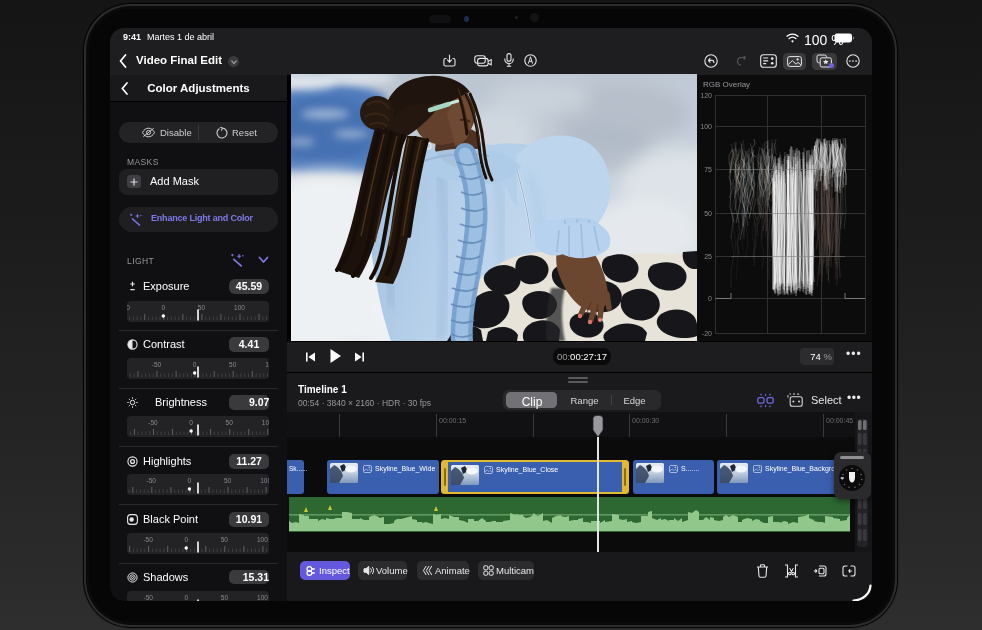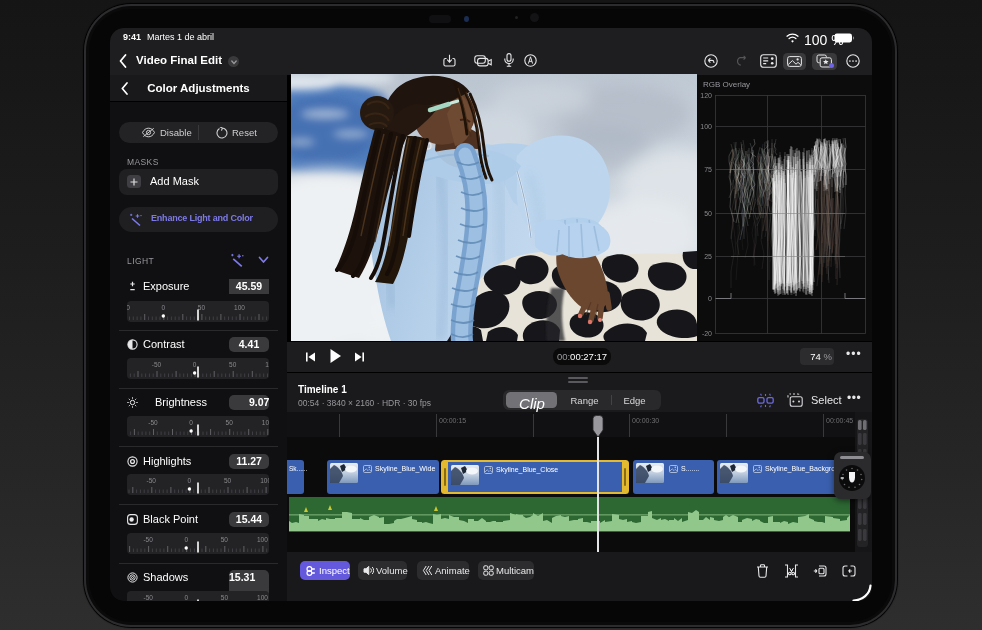--- a/index.html
+++ b/index.html
@@ -151,21 +151,21 @@
 
 <div class="abs" style="left:9px;top:302px;width:159px;height:1px;background:#2a2a2c;"></div>
 <div class="abs" style="left:9px;top:360px;width:159px;height:1px;background:#2a2a2c;"></div>
 <div class="abs" style="left:9px;top:418px;width:159px;height:1px;background:#2a2a2c;"></div>
 <div class="abs" style="left:9px;top:476px;width:159px;height:1px;background:#2a2a2c;"></div>
 <div class="abs" style="left:9px;top:535px;width:159px;height:1px;background:#2a2a2c;"></div>
 <svg class="abs" style="left:17px;top:253px;" width="11" height="11" viewBox="0 0 11 11" stroke="#e8e8ea" fill="none" stroke-width="1.2">
       <path d="M5.5 0.8 V5.2 M3.3 3 H7.7 M3.3 8.6 H7.7"></path>
     </svg>
 <div class="txt" style="left:33px;top:252px;font-size:11px;">Exposure</div>
-<div class="abs" style="left:119px;top:251px;width:40px;height:15px;border-radius:0;background:#3a3a3d;color:#fff;font-size:10.5px;font-weight:bold;text-align:center;line-height:15px;font-family:'Liberation Sans',sans-serif;">45.59</div>
+<div class="abs" style="left:119px;top:251px;width:40px;height:15px;border-radius:6px;background:#3a3a3d;color:#fff;font-size:10.5px;font-weight:bold;text-align:center;line-height:15px;font-family:'Liberation Sans',sans-serif;">45.59</div>
 <div class="abs" style="left:17px;top:273px;width:142px;height:21px;border-radius:4px;background:#232326;overflow:hidden;">
       <div class="txt" style="left:-11.8px;top:2.5px;width:20px;text-align:center;font-size:6.5px;color:#8a8a8e;">-50</div>
       <div class="txt" style="left:26.3px;top:2.5px;width:20px;text-align:center;font-size:6.5px;color:#8a8a8e;">0</div>
       <div class="txt" style="left:64.4px;top:2.5px;width:20px;text-align:center;font-size:6.5px;color:#8a8a8e;">50</div>
       <div class="txt" style="left:102.5px;top:2.5px;width:20px;text-align:center;font-size:6.5px;color:#8a8a8e;">100</div>
       <svg class="abs" style="left:0;top:0;" width="142" height="21" viewBox="0 0 142 21">
         <rect x="2.0" y="15.5" width="1" height="3.5" fill="#3f3f44"></rect>
         <rect x="5.8" y="15.5" width="1" height="3.5" fill="#3f3f44"></rect>
         <rect x="9.6" y="15.5" width="1" height="3.5" fill="#3f3f44"></rect>
         <rect x="13.4" y="15.5" width="1" height="3.5" fill="#3f3f44"></rect>
@@ -363,21 +363,21 @@
         <rect x="138.6" y="13" width="1" height="6" fill="#606065"></rect>
         <circle cx="62.4" cy="15" r="1.7" fill="#fff"></circle>
         <rect x="70.2" y="8.5" width="1.6" height="11" fill="#fff"></rect>
       </svg>
     </div>
 <svg class="abs" style="left:17px;top:486px;" width="11" height="11" viewBox="0 0 11 11">
       <rect x="0.6" y="0.6" width="9.8" height="9.8" rx="3" stroke="#e8e8ea" fill="none" stroke-width="1.1"></rect>
       <circle cx="4.6" cy="5.5" r="2.2" fill="#e8e8ea"></circle>
     </svg>
 <div class="txt" style="left:33px;top:485px;font-size:11px;">Black Point</div>
-<div class="abs" style="left:119px;top:484px;width:40px;height:15px;border-radius:5px;background:#3a3a3d;color:#fff;font-size:10.5px;font-weight:bold;text-align:center;line-height:15px;font-family:'Liberation Sans',sans-serif;">15.44</div>
+<div class="abs" style="left:119px;top:484px;width:40px;height:15px;border-radius:5px;background:#3a3a3d;color:#fff;font-size:10.5px;font-weight:bold;text-align:center;line-height:15px;font-family:'Liberation Sans',sans-serif;">10.91</div>
 <div class="abs" style="left:17px;top:505px;width:142px;height:21px;border-radius:4px;background:#232326;overflow:hidden;">
       <div class="txt" style="left:11.1px;top:2.5px;width:20px;text-align:center;font-size:6.5px;color:#8a8a8e;">-50</div>
       <div class="txt" style="left:49.2px;top:2.5px;width:20px;text-align:center;font-size:6.5px;color:#8a8a8e;">0</div>
       <div class="txt" style="left:87.3px;top:2.5px;width:20px;text-align:center;font-size:6.5px;color:#8a8a8e;">50</div>
       <div class="txt" style="left:125.4px;top:2.5px;width:20px;text-align:center;font-size:6.5px;color:#8a8a8e;">100</div>
       <svg class="abs" style="left:0;top:0;" width="142" height="21" viewBox="0 0 142 21">
         <rect x="2.1" y="13" width="1" height="6" fill="#606065"></rect>
         <rect x="5.9" y="15.5" width="1" height="3.5" fill="#3f3f44"></rect>
         <rect x="9.7" y="15.5" width="1" height="3.5" fill="#3f3f44"></rect>
         <rect x="13.5" y="15.5" width="1" height="3.5" fill="#3f3f44"></rect>
@@ -417,21 +417,21 @@
         <circle cx="59.2" cy="15" r="1.7" fill="#fff"></circle>
         <rect x="70.2" y="8.5" width="1.6" height="11" fill="#fff"></rect>
       </svg>
     </div>
 <svg class="abs" style="left:17px;top:544px;" width="11" height="11" viewBox="0 0 11 11" stroke="#e8e8ea" fill="none" stroke-width="1.0">
       <circle cx="5.5" cy="5.5" r="4.6"></circle>
       <circle cx="5.5" cy="5.5" r="2.7"></circle>
       <circle cx="5.5" cy="5.5" r="1.0"></circle>
     </svg>
 <div class="txt" style="left:33px;top:543px;font-size:11px;">Shadows</div>
-<div class="abs" style="left:119px;top:542px;width:40px;height:30px;border-radius:5px;background:#3a3a3d;color:#fff;font-size:10.5px;font-weight:bold;text-align:left;line-height:15px;font-family:'Liberation Sans',sans-serif;">15.31</div>
+<div class="abs" style="left:119px;top:542px;width:40px;height:14px;border-radius:5px;background:#3a3a3d;color:#fff;font-size:10.5px;font-weight:bold;text-align:right;line-height:15px;font-family:'Liberation Sans',sans-serif;">15.31</div>
 <div class="abs" style="left:17px;top:563px;width:142px;height:21px;border-radius:4px;background:#232326;overflow:hidden;">
       <div class="txt" style="left:11.2px;top:2.5px;width:20px;text-align:center;font-size:6.5px;color:#8a8a8e;">-50</div>
       <div class="txt" style="left:49.3px;top:2.5px;width:20px;text-align:center;font-size:6.5px;color:#8a8a8e;">0</div>
       <div class="txt" style="left:87.4px;top:2.5px;width:20px;text-align:center;font-size:6.5px;color:#8a8a8e;">50</div>
       <div class="txt" style="left:125.5px;top:2.5px;width:20px;text-align:center;font-size:6.5px;color:#8a8a8e;">100</div>
       <svg class="abs" style="left:0;top:0;" width="142" height="21" viewBox="0 0 142 21">
         <rect x="2.2" y="13" width="1" height="6" fill="#606065"></rect>
         <rect x="6.0" y="15.5" width="1" height="3.5" fill="#3f3f44"></rect>
         <rect x="9.8" y="15.5" width="1" height="3.5" fill="#3f3f44"></rect>
         <rect x="13.6" y="15.5" width="1" height="3.5" fill="#3f3f44"></rect>
@@ -1128,21 +1128,21 @@
 <div class="txt" style="left:736px;top:319px;font-size:12px;color:#e8e8ea;letter-spacing:1px;">•••</div>
 
   <div class="abs" style="left:177px;top:345px;width:585px;height:39px;background:#1a1a1c;"></div>
 <div class="abs" style="left:458px;top:349px;width:20px;height:2px;border-radius:1px;background:#5a5a5e;"></div>
 <div class="abs" style="left:458px;top:353px;width:20px;height:2px;border-radius:1px;background:#5a5a5e;"></div>
 <div class="txt" style="left:188px;top:356px;font-size:10px;font-weight:bold;">Timeline 1</div>
 <div class="txt" style="left:188px;top:370px;font-size:8.5px;color:#98989d;">00:54 · 3840 × 2160 · HDR · 30 fps</div>
 
 <div class="abs" style="left:393px;top:362px;width:158px;height:20px;border-radius:6px;background:#29292b;"></div>
 <div class="abs" style="left:395.5px;top:364px;width:51px;height:16px;border-radius:4.5px;background:#717176;"></div>
-<div class="txt" style="left:395.5px;top:367px;width:53px;text-align:center;font-size:15px;font-style:italic;">Clip</div>
+<div class="txt" style="left:395.5px;top:367px;width:53px;text-align:center;font-size:12px;">Clip</div>
 <div class="txt" style="left:449px;top:367px;width:51px;text-align:center;font-size:9.5px;color:#d8d8dc;">Range</div>
 <div class="abs" style="left:501px;top:367px;width:1px;height:10px;background:#434346;"></div>
 <div class="txt" style="left:500px;top:367px;width:49px;text-align:center;font-size:9.5px;color:#d8d8dc;">Edge</div>
 
 <svg class="abs" style="left:646px;top:365px;" width="19" height="15" viewBox="0 0 19 15" fill="none" stroke="#6e6ade" stroke-width="1.3">
   <rect x="1.8" y="4.6" width="6.2" height="5.6" rx="1.6"></rect>
   <rect x="11" y="4.6" width="6.2" height="5.6" rx="1.6"></rect>
   <path d="M9.5 1 V3 M9.5 12 V14 M4.6 0.8 L5.4 2.6 M13.6 0.8 L14.4 2.6 M4.6 14.2 L5.4 12.4 M13.6 14.2 L14.4 12.4" stroke-width="1.1"></path>
 </svg>
 <svg class="abs" style="left:677px;top:365px;" width="16" height="14" viewBox="0 0 16 14" fill="none" stroke="#d8d8dc" stroke-width="1.1">

